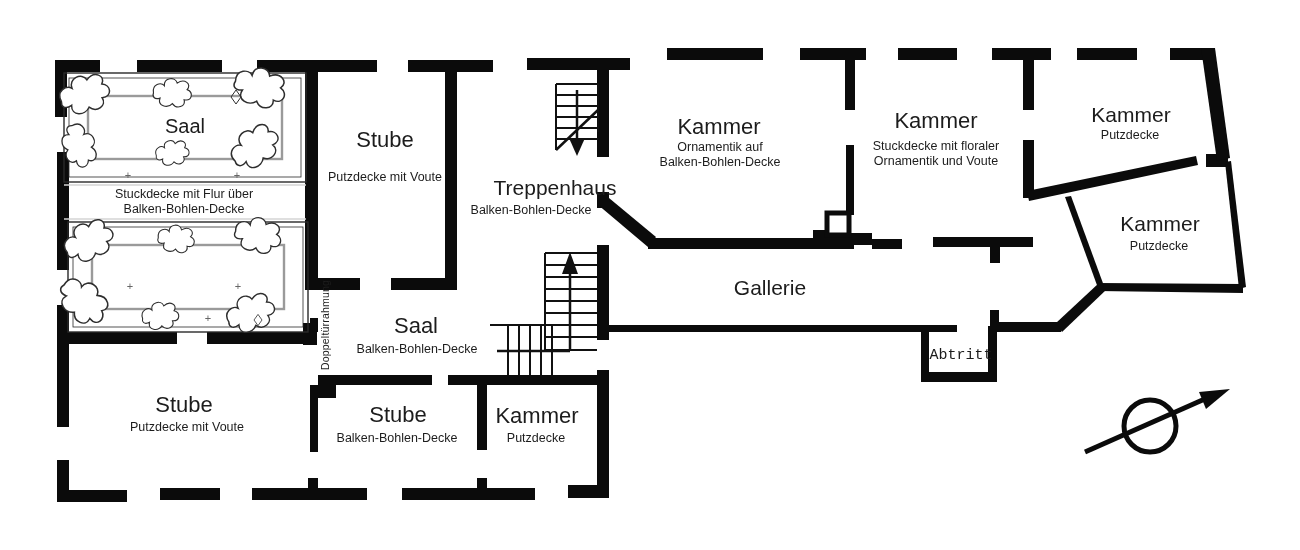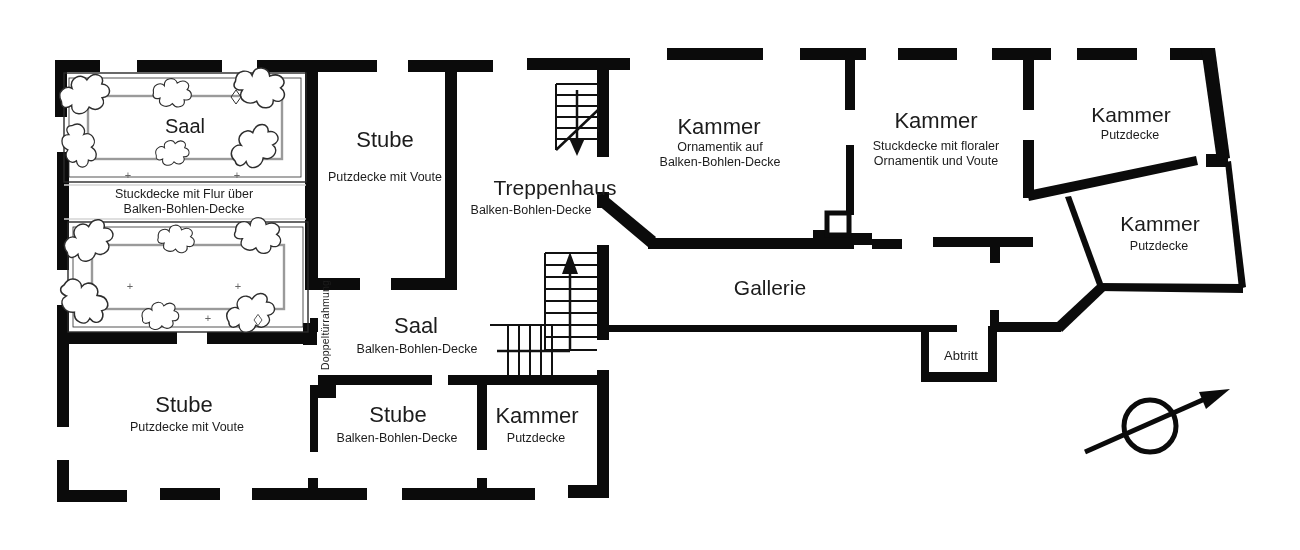--- a/index.html
+++ b/index.html
@@ -4,21 +4,21 @@
 <style>
   html,body{margin:0;padding:0;background:#fff;}
   .stage{position:relative;width:1300px;height:550px;background:#fff;overflow:hidden;
          font-family:"Liberation Sans",sans-serif;color:#1a1a1a;}
   .stage svg{position:absolute;left:0;top:0;}
   .room-label{position:absolute;transform:translate(-50%,-50%);text-align:center;
               white-space:nowrap;line-height:1.05;color:#1c1c1c;}
   .main{font-size:22px;}
   .main.xl{font-size:20px;}
   .main.md{font-size:21px;}
-  .main.sm{font-size:13px;}
+  .main.sm{font-size:15px;font-family:Liberation Mono, monospace;}
   .sub{font-size:12.5px;line-height:15px;}
   .vertical{transform:translate(-50%,-50%) rotate(-90deg);font-size:10.5px;letter-spacing:.2px;}
   
   #lbl-saal{left:185px;top:126px}      #lbl-saal-c{left:184px;top:202px}
   #lbl-stube-nw{left:385px;top:140px}  #lbl-stube-nw-c{left:385px;top:177px}
   #lbl-trep{left:555px;top:188px}      #lbl-trep-c{left:531px;top:210px}
   #lbl-kammer-nw{left:719px;top:127px} #lbl-kammer-nw-c{left:720px;top:155px}
   #lbl-kammer-n{left:936px;top:121px}  #lbl-kammer-n-c{left:936px;top:154px}
   #lbl-kammer-ne{left:1131px;top:115px}#lbl-kammer-ne-c{left:1130px;top:135px}
   #lbl-kammer-e{left:1160px;top:224px} #lbl-kammer-e-c{left:1159px;top:246px}

